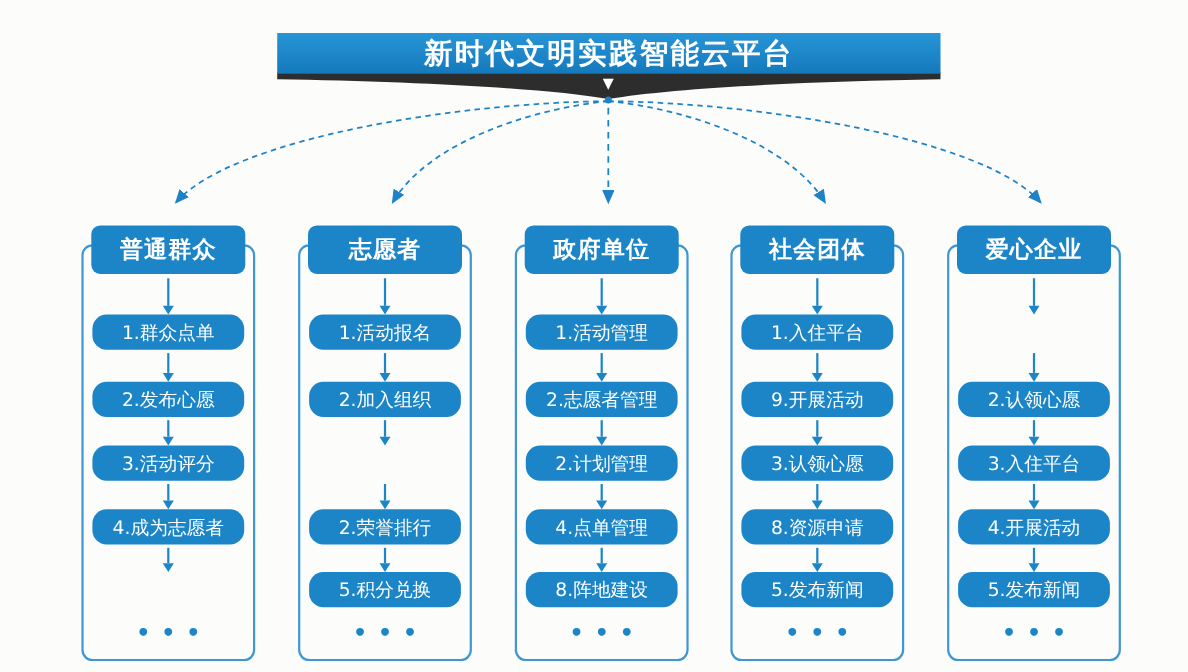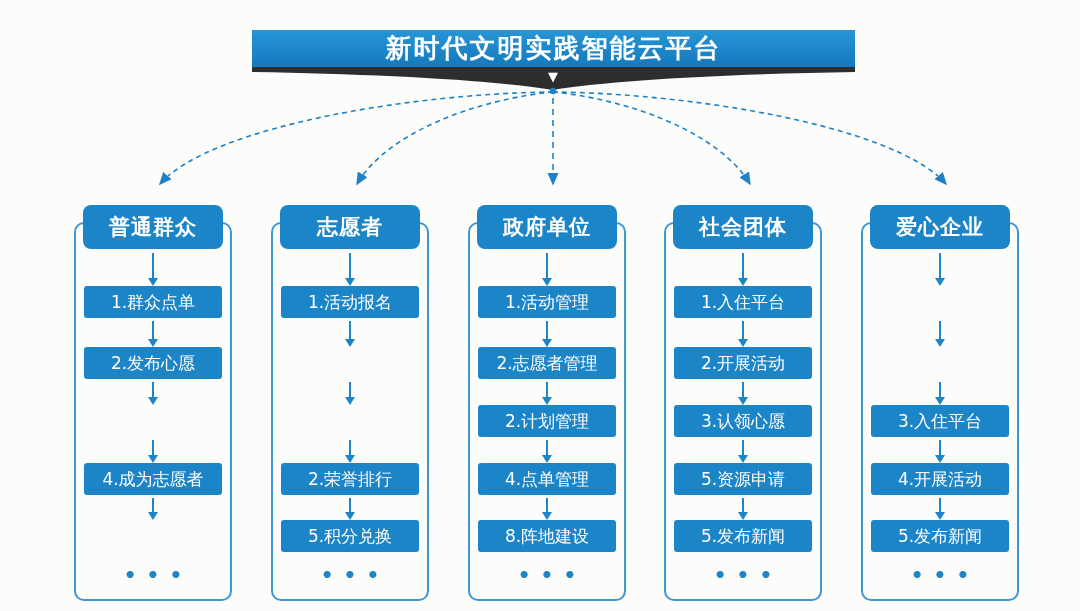--- a/index.html
+++ b/index.html
@@ -33,21 +33,21 @@
     border:2px solid var(--outline);border-radius:10px;background:transparent;margin-top:12px;
   }
   .col-header{
     position:absolute;top:-19px;left:50%;transform:translateX(-50%);
     width:140px;height:44px;background:var(--blue);border-radius:8px;
     color:#fff;font-size:21px;font-weight:bold;letter-spacing:1px;
     display:flex;align-items:center;justify-content:center;white-space:nowrap;
   }
   .step{
     position:absolute;left:50%;transform:translateX(-50%);
-    width:138px;height:32px;background:var(--blue);border-radius:3px;
+    width:138px;height:32px;background:var(--blue);border-radius:13px;
     color:#fff;font-size:17px;display:flex;align-items:center;justify-content:center;
     white-space:nowrap;
   }
   .varrow{
     position:absolute;left:50%;margin-left:-1px;width:2px;background:var(--blue);
   }
   .varrow::after{
     content:"";position:absolute;left:50%;transform:translateX(-50%);top:100%;
     width:0;height:0;border:5px solid transparent;border-top:8px solid var(--blue);
   }
@@ -80,31 +80,33 @@
   </svg>
   <span class="banner-chevron">▼</span>
 
   <div class="column" style="left:74px">
     <div class="col-header">普通群众</div>
     <div class="varrow" style="top:29px;height:25px"></div>
     <div class="step" style="top:62px">1.群众点单</div>
     <div class="varrow" style="top:97px;height:18px"></div>
     <div class="step" style="top:123px">2.发布心愿</div>
     <div class="varrow" style="top:158px;height:15px"></div>
+    <div class="step" style="top:181px">3.活动评分</div>
     <div class="varrow" style="top:216px;height:15px"></div>
     <div class="step" style="top:239px">4.成为志愿者</div>
     <div class="varrow" style="top:274px;height:14px"></div>
     <div class="dots">•••</div>
   </div>
 
   <div class="column" style="left:271px">
     <div class="col-header">志愿者</div>
     <div class="varrow" style="top:29px;height:25px"></div>
     <div class="step" style="top:62px">1.活动报名</div>
     <div class="varrow" style="top:97px;height:18px"></div>
+    <div class="step" style="top:123px">2.加入组织</div>
     <div class="varrow" style="top:158px;height:15px"></div>
     <div class="varrow" style="top:216px;height:15px"></div>
     <div class="step" style="top:239px">2.荣誉排行</div>
     <div class="varrow" style="top:274px;height:14px"></div>
     <div class="step" style="top:296px">5.积分兑换</div>
     <div class="dots">•••</div>
   </div>
 
   <div class="column" style="left:468px">
     <div class="col-header">政府单位</div>
@@ -119,34 +121,35 @@
     <div class="varrow" style="top:274px;height:14px"></div>
     <div class="step" style="top:296px">8.阵地建设</div>
     <div class="dots">•••</div>
   </div>
 
   <div class="column" style="left:664px">
     <div class="col-header">社会团体</div>
     <div class="varrow" style="top:29px;height:25px"></div>
     <div class="step" style="top:62px">1.入住平台</div>
     <div class="varrow" style="top:97px;height:18px"></div>
-    <div class="step" style="top:123px">2.开展活动</div>
+    <div class="step" style="top:123px">9.开展活动</div>
     <div class="varrow" style="top:158px;height:15px"></div>
     <div class="step" style="top:181px">3.认领心愿</div>
     <div class="varrow" style="top:216px;height:15px"></div>
-    <div class="step" style="top:239px">5.资源申请</div>
+    <div class="step" style="top:239px">8.资源申请</div>
     <div class="varrow" style="top:274px;height:14px"></div>
     <div class="step" style="top:296px">5.发布新闻</div>
     <div class="dots">•••</div>
   </div>
 
   <div class="column" style="left:861px">
     <div class="col-header">爱心企业</div>
     <div class="varrow" style="top:29px;height:25px"></div>
     <div class="varrow" style="top:97px;height:18px"></div>
+    <div class="step" style="top:123px">2.认领心愿</div>
     <div class="varrow" style="top:158px;height:15px"></div>
     <div class="step" style="top:181px">3.入住平台</div>
     <div class="varrow" style="top:216px;height:15px"></div>
     <div class="step" style="top:239px">4.开展活动</div>
     <div class="varrow" style="top:274px;height:14px"></div>
     <div class="step" style="top:296px">5.发布新闻</div>
     <div class="dots">•••</div>
   </div>
 
 </div>

